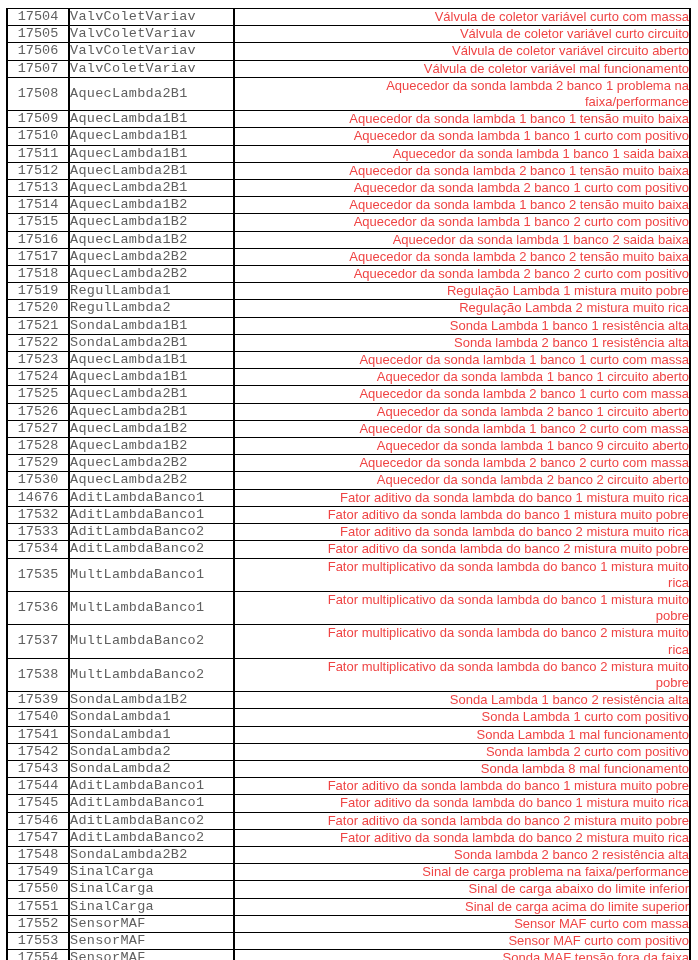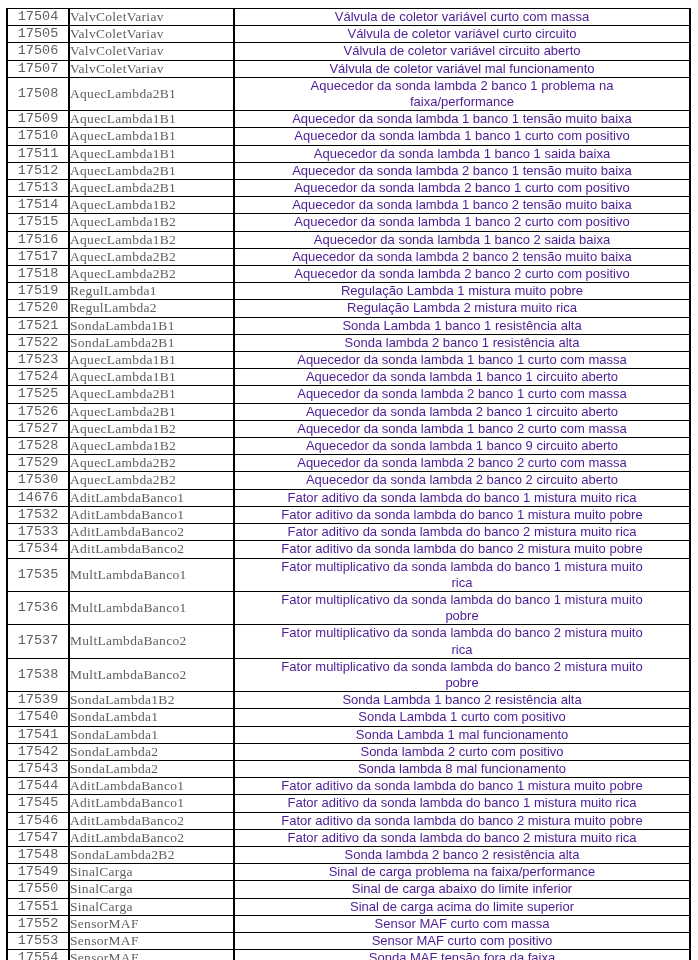--- a/index.html
+++ b/index.html
@@ -31,32 +31,32 @@
     width: 62px;
     text-align: center;
     font-family: "Liberation Mono", monospace;
     font-size: 13.5px;
     color: #5f5f5f;
   }
   td.cell-name {
     width: 165px;
     text-align: left;
     padding-left: 10px;
-    font-family: Liberation Serif, serif;
+    font-family: Liberation Mono, monospace;
     font-size: 13.5px;
     color: #5f5f5f;
     letter-spacing: 0.3px;
   }
   td.cell-desc {
     width: 456px;
-    text-align: center;
+    text-align: right;
     padding-left: 10px;
     padding-right: 4px;
     font-size: 13px;
-    color: #4c1d95;
+    color: #ef4444;
     white-space: pre-line;
   }
 </style>
 </head>
 <body>
 
 <table class="fault-table">
   <colgroup>
     <col style="width:62px">
     <col style="width:165px">

